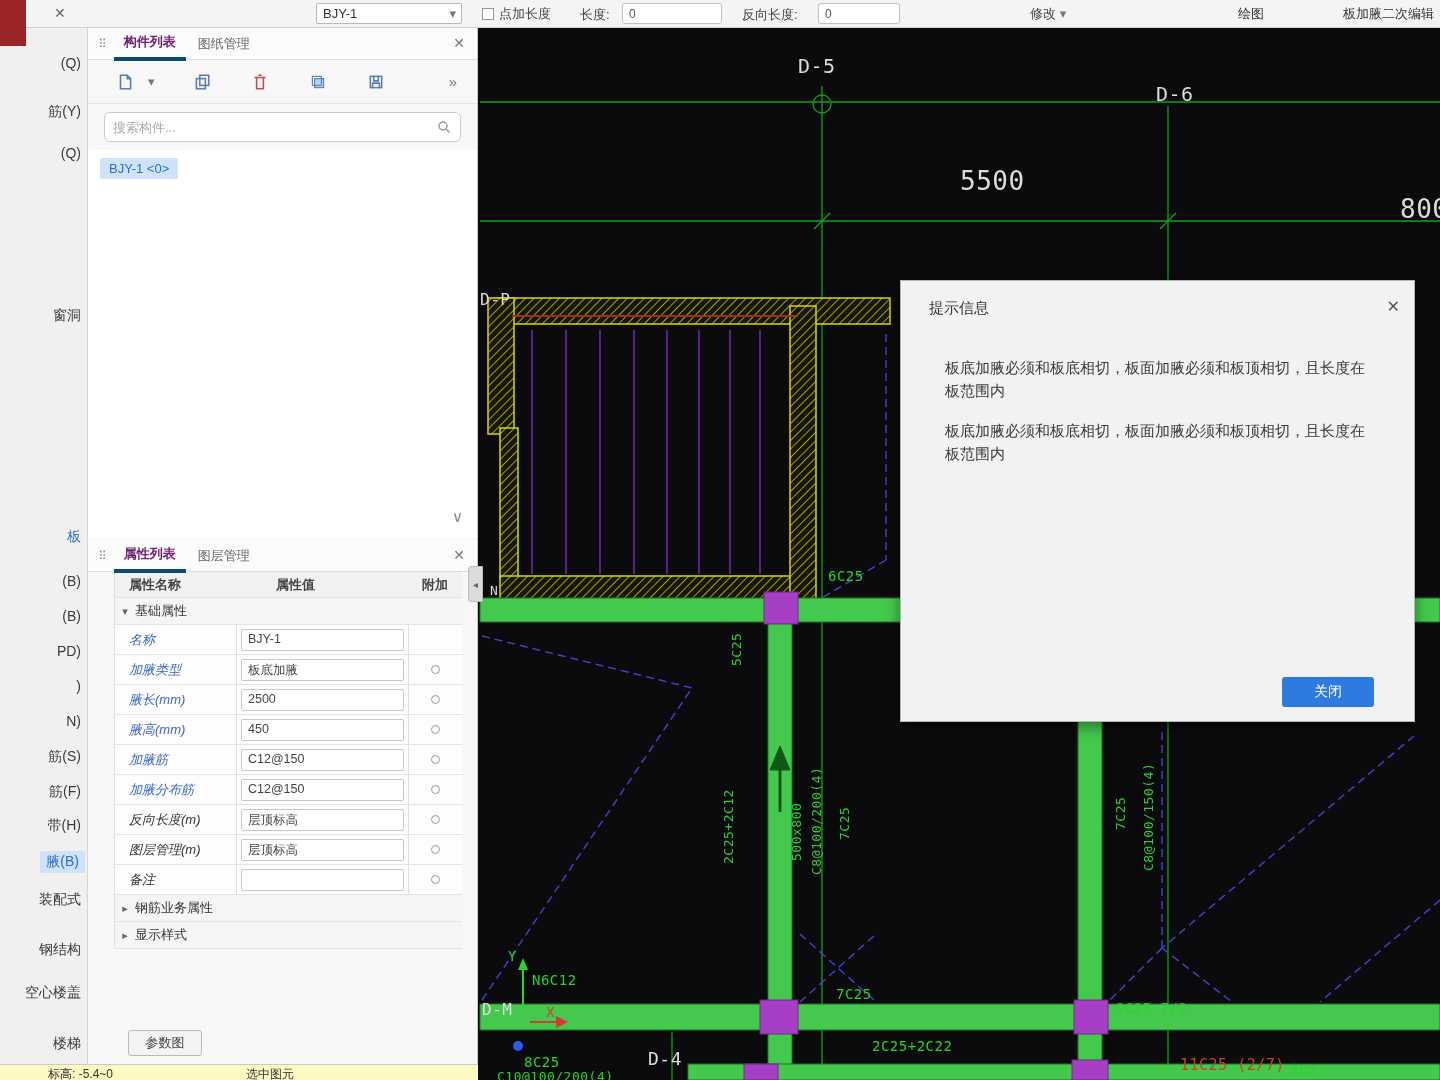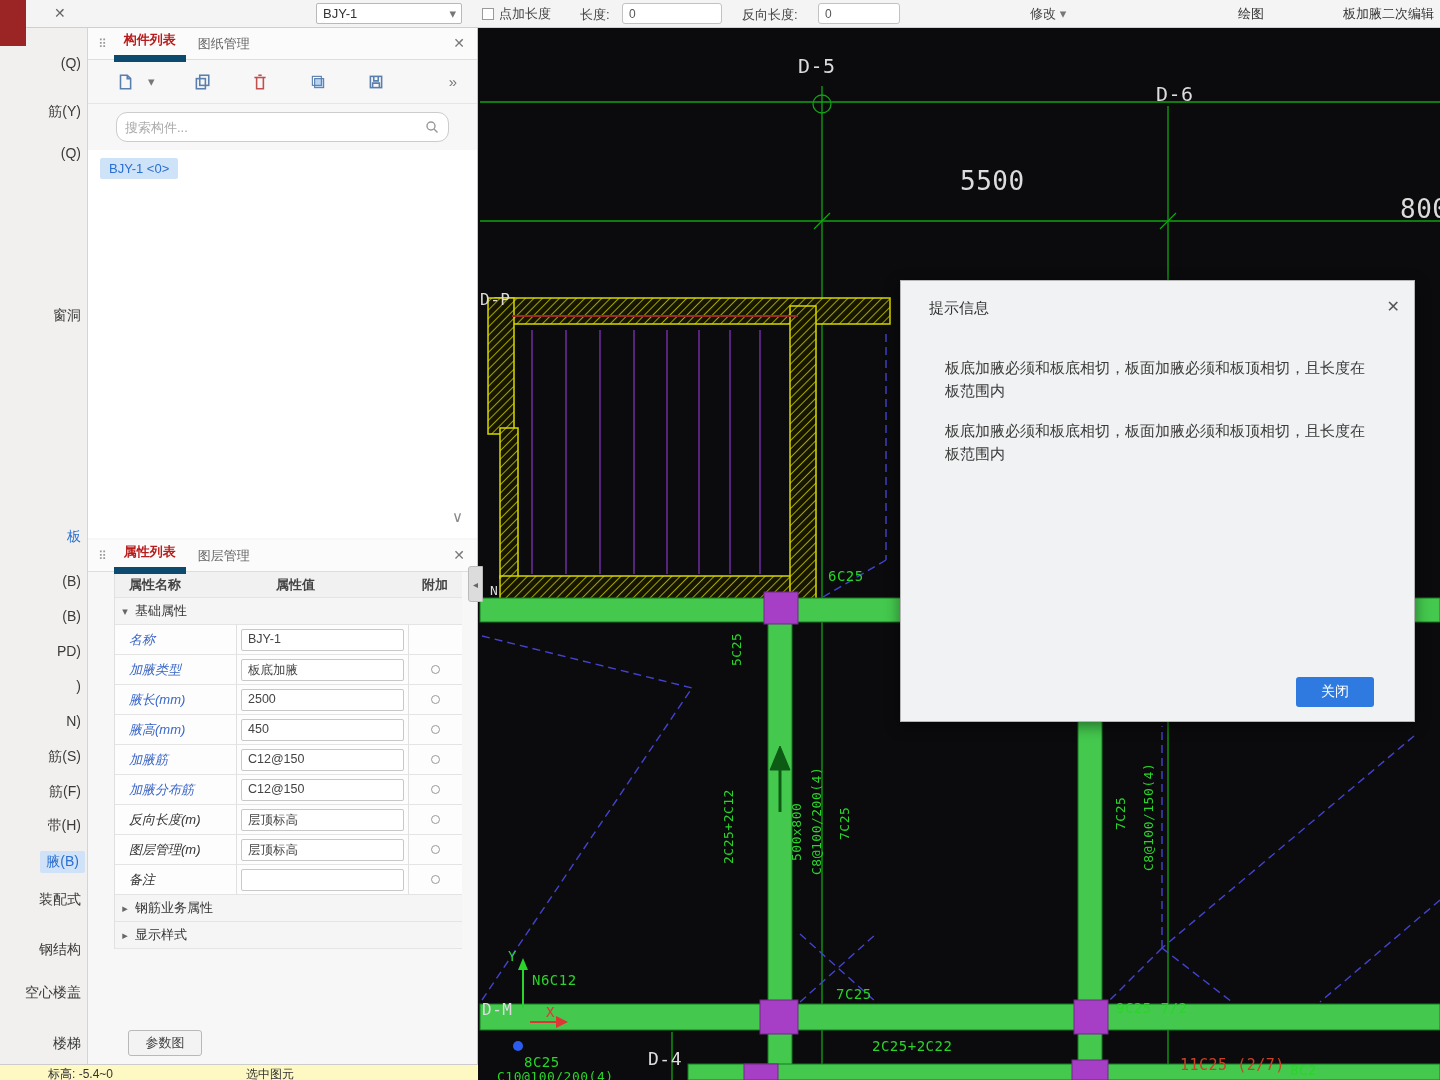--- a/index.html
+++ b/index.html
@@ -35,31 +35,31 @@
   .nav-sel { background:#cfe2f7; color:#2a6fd1; padding:2px 6px; border-radius:2px; right:2px; }
   .nav-accent { color:#2a6fd1; }
 
   
   .left-panel { position:absolute; left:88px; top:28px; width:390px; height:1052px;
     background:#f7f7f7; border-right:1px solid #c6c6c6; z-index:3; }
   .sec-header { position:relative; height:32px; background:#fbfbfb; border-bottom:1px solid #ddd;
     display:flex; align-items:center; padding-left:10px; gap:2px; }
   .grip { color:#9a9a9a; font-size:12px; margin-right:6px; letter-spacing:-1px; }
   .tab { padding:6px 10px; color:#666; cursor:default; }
-  .tab.active { color:#b91c1c; font-weight:bold; border-bottom:7px solid #0c4a6e; }
+  .tab.active { color:#701a75; font-weight:bold; border-bottom:4px solid #0c4a6e; }
   .hdr-close { position:absolute; right:12px; top:7px; color:#777; font-size:14px; }
 
   .comp-section { position:absolute; left:0; top:0; width:100%; height:512px; }
   .comp-toolbar { height:44px; display:flex; align-items:center; padding-left:28px; gap:38px;
     border-bottom:1px solid #e6e6e6; position:relative; }
   .tool-ic { width:20px; height:20px; display:inline-flex; align-items:center; }
   .tool-caret { color:#777; margin-left:-26px; }
   .expand-btn { position:absolute; right:20px; color:#777; font-size:15px; }
-  .comp-search { margin:8px 28px; height:30px; background:#fff; border:1px solid #ccc;
-    border-radius:11px; display:flex; align-items:center; padding:0 8px; }
+  .comp-search { margin:8px 16px; height:30px; background:#fff; border:1px solid #ccc;
+    border-radius:6px; display:flex; align-items:center; padding:0 8px; }
   .comp-search input { border:none; outline:none; flex:1; font-size:13px; color:#333; background:transparent; }
   .comp-search input::placeholder { color:#aaa; }
   .comp-list { background:#fff; height:388px; padding:8px 12px; position:relative; }
   .comp-item { display:inline-block; background:#cfe3f8; color:#2a6fd1; padding:3px 9px; border-radius:2px; }
   .list-chevron { position:absolute; right:14px; bottom:12px; color:#888; font-size:15px; }
 
   .prop-section { position:absolute; left:0; top:512px; width:100%; height:540px; background:#f7f7f7; }
   .prop-table { margin-left:26px; width:348px; border-left:1px solid #e0e0e0; }
   .prow { display:flex; align-items:center; border-bottom:1px solid #e4e4e4; background:#fdfdfd; }
   .prow.header { height:26px; background:#f1f1f1; font-weight:bold; color:#444; }
@@ -101,21 +101,21 @@
     white-space:nowrap; letter-spacing:0.5px; }
 
   
   .dialog { position:absolute; left:900px; top:280px; width:515px; height:442px;
     background:#f1f2f3; border:1px solid #b5b5b5; box-shadow:0 4px 14px rgba(0,0,0,0.45);
     z-index:10; }
   .dlg-title { padding:18px 0 0 28px; font-size:15px; color:#333; }
   .dlg-close { position:absolute; right:14px; top:16px; color:#555; font-size:16px; cursor:default; }
   .dlg-body { padding:22px 28px 0 28px; font-size:15px; line-height:1.55; color:#3a3a3a; }
   .dlg-body p { margin:16px; }
-  .dlg-btn { position:absolute; right:40px; bottom:14px; width:78px; height:30px;
+  .dlg-btn { position:absolute; right:40px; bottom:14px; width:92px; height:30px;
     background:#2e7ae0; border:none; border-radius:3px; color:#fff; font-size:14px; }
 </style>
 </head>
 <body>
 
 <div class="topbar">
   <span class="tb-close">✕</span>
   <div class="combo">
     <span>BJY-1</span>
     <span class="caret">▾</span>

